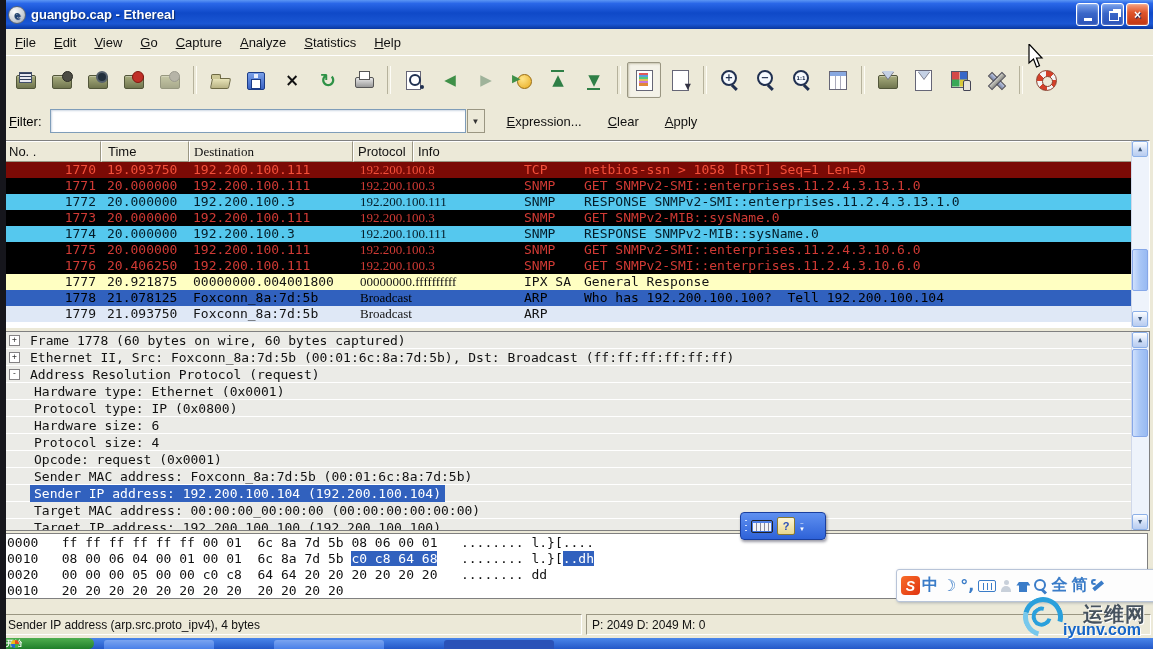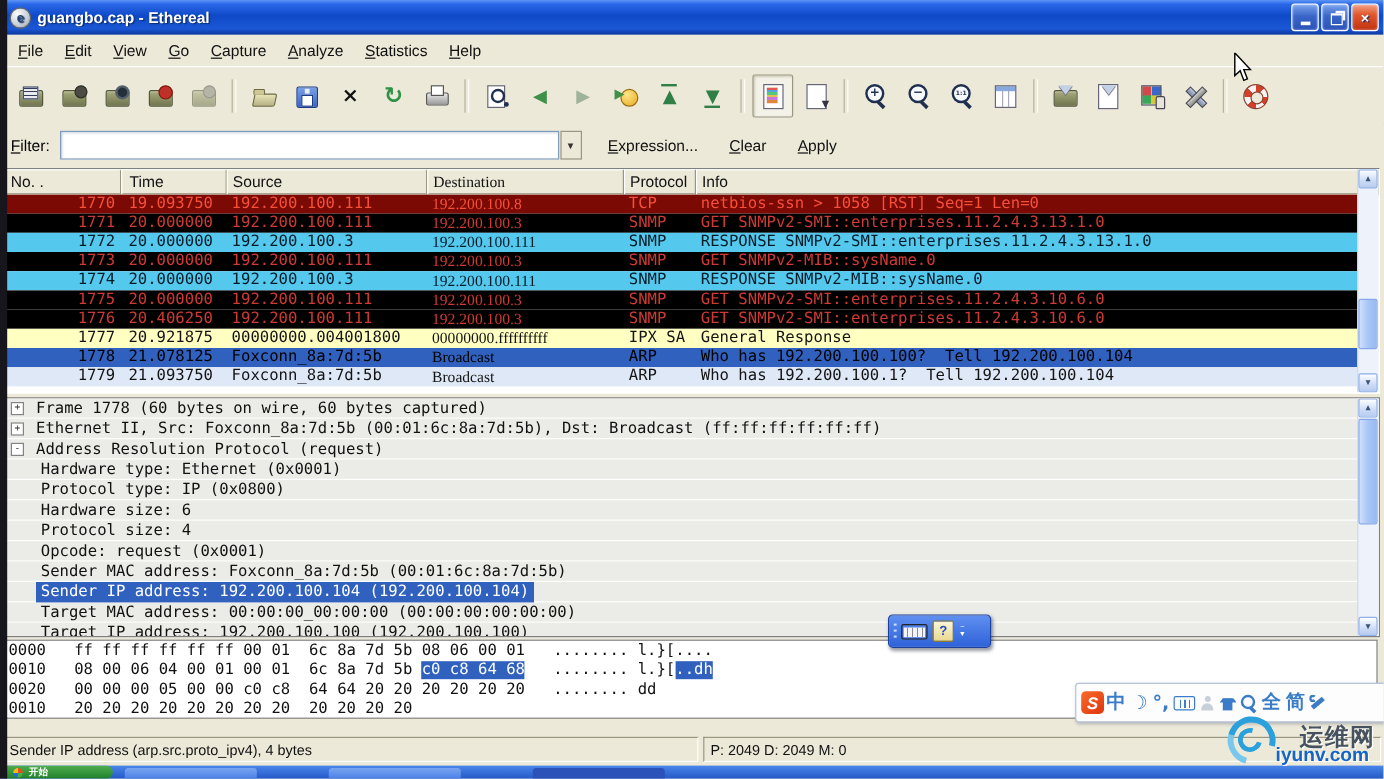--- a/index.html
+++ b/index.html
@@ -135,21 +135,21 @@
   .hsel{background:#3161be;color:#fff;}
   
   .statusbar{position:absolute;left:0;top:611px;right:0;height:27px;background:#ece9d8;display:flex;align-items:center;padding:0 2px;}
   .spanel{height:21px;line-height:20px;background:#ece9d8;border:1px solid;border-color:#9a9682 #fff #fff #9a9682;font-size:12px;color:#111;
     padding:0 5px;box-sizing:border-box;white-space:nowrap;overflow:hidden;}
   .spanel.l{width:580px;margin-right:4px;}
   .spanel.r{flex:1;}
   
   .taskbar{position:absolute;left:0;top:638px;right:0;height:11px;background:linear-gradient(#4a86ea,#2458c8);overflow:hidden;}
   .startbtn{position:absolute;left:6px;top:0;width:88px;height:11px;border-radius:0 6px 6px 0;background:linear-gradient(#4fae4f,#1f7f2a);
-    color:#fff;font-size:8px;font-weight:bold;padding-left:18px;box-sizing:border-box;line-height:11px;}
+    color:#fff;font-size:8px;font-weight:bold;box-sizing:border-box;line-height:11px;}
   .startbtn::before{content:'';position:absolute;left:5px;top:2px;width:8px;height:8px;border-radius:50%;
     background:conic-gradient(#e84c1c 0 90deg,#44b044 90deg 180deg,#2868d8 180deg 270deg,#e8c018 270deg);}
   .taskbtn{position:absolute;top:2px;height:9px;width:110px;border-radius:3px 3px 0 0;background:linear-gradient(#7aa4f0,#4a80e8);}
   .taskbtn.pressed{background:#2a52b8;}
   
   .imebar{position:absolute;left:740px;top:512px;width:78px;height:26px;background:linear-gradient(#5f90f0,#2e62d8);
     border:1px solid #1a3f9e;border-radius:4px;display:flex;align-items:center;padding:0 3px;box-shadow:1px 2px 3px rgba(0,0,30,.4);z-index:60;}
   .ime-grip{width:4px;height:16px;margin-right:3px;background-image:radial-gradient(circle,#cfe0ff 1px,transparent 1px);background-size:4px 5px;}
   .ime-kbd{width:22px;height:13px;background:#f2f4f8;border:1px solid #222;border-radius:2px;margin-right:4px;
     background-image:repeating-linear-gradient(90deg,#889 0 1px,transparent 1px 4px);background-clip:content-box;padding:2px 1px 1px;box-sizing:border-box;}
@@ -309,37 +309,36 @@
     <div class="filter-drop">
       <span>▼</span>
     </div>
     <span id="filter-buttons"><span class="filter-btn"><u>E</u>xpression...</span><span class="filter-btn"><u>C</u>lear</span><span class="filter-btn"><u>A</u>pply</span></span>
   </div>
 
   <div class="plist">
     <div class="phead" id="phead">
         <div class="phcell c-no">No. .</div>
         <div class="phcell c-time">Time</div>
-        <div class="phcell c-src">Source</div>
         <div class="phcell c-dst">Destination</div>
         <div class="phcell c-proto">Protocol</div>
         <div class="phcell c-info" style="flex: 1 1 auto;">Info</div>
         <div class="phcell" style="width: 17px;"></div>
       </div>
     <div class="prows" id="prows">
         <div class="prow rs-tcp-rst"><span class="pcell c-no">1770</span><span class="pcell c-time">19.093750</span><span class="pcell c-src">192.200.100.111</span><span class="pcell c-dst">192.200.100.8</span><span class="pcell c-proto">TCP</span><span class="pcell c-info">netbios-ssn &gt; 1058 [RST] Seq=1 Len=0</span></div>
         <div class="prow rs-snmp-get"><span class="pcell c-no">1771</span><span class="pcell c-time">20.000000</span><span class="pcell c-src">192.200.100.111</span><span class="pcell c-dst">192.200.100.3</span><span class="pcell c-proto">SNMP</span><span class="pcell c-info">GET SNMPv2-SMI::enterprises.11.2.4.3.13.1.0</span></div>
         <div class="prow rs-snmp-resp"><span class="pcell c-no">1772</span><span class="pcell c-time">20.000000</span><span class="pcell c-src">192.200.100.3</span><span class="pcell c-dst">192.200.100.111</span><span class="pcell c-proto">SNMP</span><span class="pcell c-info">RESPONSE SNMPv2-SMI::enterprises.11.2.4.3.13.1.0</span></div>
         <div class="prow rs-snmp-get"><span class="pcell c-no">1773</span><span class="pcell c-time">20.000000</span><span class="pcell c-src">192.200.100.111</span><span class="pcell c-dst">192.200.100.3</span><span class="pcell c-proto">SNMP</span><span class="pcell c-info">GET SNMPv2-MIB::sysName.0</span></div>
         <div class="prow rs-snmp-resp"><span class="pcell c-no">1774</span><span class="pcell c-time">20.000000</span><span class="pcell c-src">192.200.100.3</span><span class="pcell c-dst">192.200.100.111</span><span class="pcell c-proto">SNMP</span><span class="pcell c-info">RESPONSE SNMPv2-MIB::sysName.0</span></div>
         <div class="prow rs-snmp-get"><span class="pcell c-no">1775</span><span class="pcell c-time">20.000000</span><span class="pcell c-src">192.200.100.111</span><span class="pcell c-dst">192.200.100.3</span><span class="pcell c-proto">SNMP</span><span class="pcell c-info">GET SNMPv2-SMI::enterprises.11.2.4.3.10.6.0</span></div>
         <div class="prow rs-snmp-get"><span class="pcell c-no">1776</span><span class="pcell c-time">20.406250</span><span class="pcell c-src">192.200.100.111</span><span class="pcell c-dst">192.200.100.3</span><span class="pcell c-proto">SNMP</span><span class="pcell c-info">GET SNMPv2-SMI::enterprises.11.2.4.3.10.6.0</span></div>
         <div class="prow rs-ipx"><span class="pcell c-no">1777</span><span class="pcell c-time">20.921875</span><span class="pcell c-src">00000000.004001800</span><span class="pcell c-dst">00000000.ffffffffff</span><span class="pcell c-proto">IPX SA</span><span class="pcell c-info">General Response</span></div>
         <div class="prow rs-selected"><span class="pcell c-no">1778</span><span class="pcell c-time">21.078125</span><span class="pcell c-src">Foxconn_8a:7d:5b</span><span class="pcell c-dst">Broadcast</span><span class="pcell c-proto">ARP</span><span class="pcell c-info">Who has 192.200.100.100?  Tell 192.200.100.104</span></div>
-        <div class="prow rs-arp"><span class="pcell c-no">1779</span><span class="pcell c-time">21.093750</span><span class="pcell c-src">Foxconn_8a:7d:5b</span><span class="pcell c-dst">Broadcast</span><span class="pcell c-proto">ARP</span><span class="pcell c-info">Who has 192.200.100.1?  Tell 192.200.100.104</span></div>
+        <div class="prow rs-arp"><span class="pcell c-no">1779</span><span class="pcell c-time">21.093750</span><span class="pcell c-src">Foxconn_8a:7d:5b</span><span class="pcell c-dst">Broadcast</span><span class="pcell c-proto">ARP</span></div>
       </div>
     <div class="sbar">
       <div class="sarrow up">▲</div>
       <div class="sthumb" style="top:108px;height:42px;"></div>
       <div class="sarrow dn">▼</div>
     </div>
   </div>
 
   <div class="detail">
     <div class="drows" id="drows">

